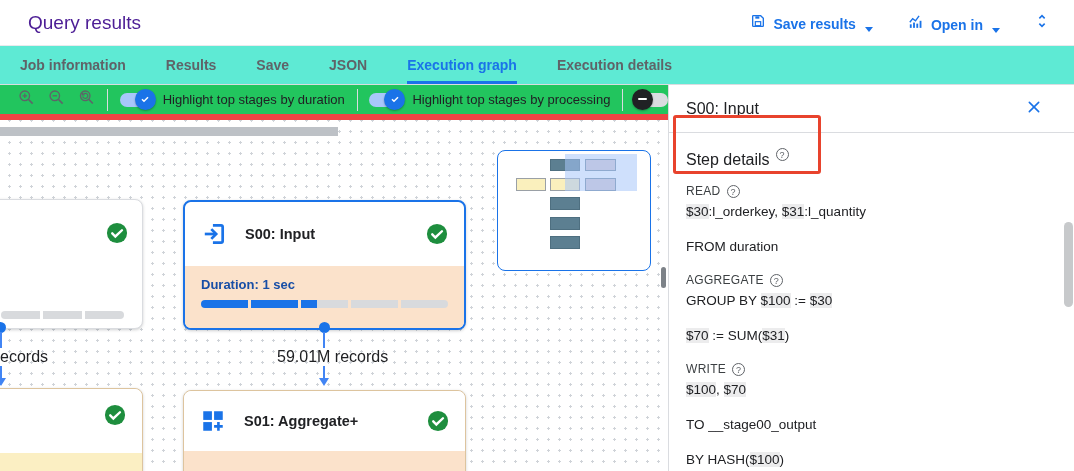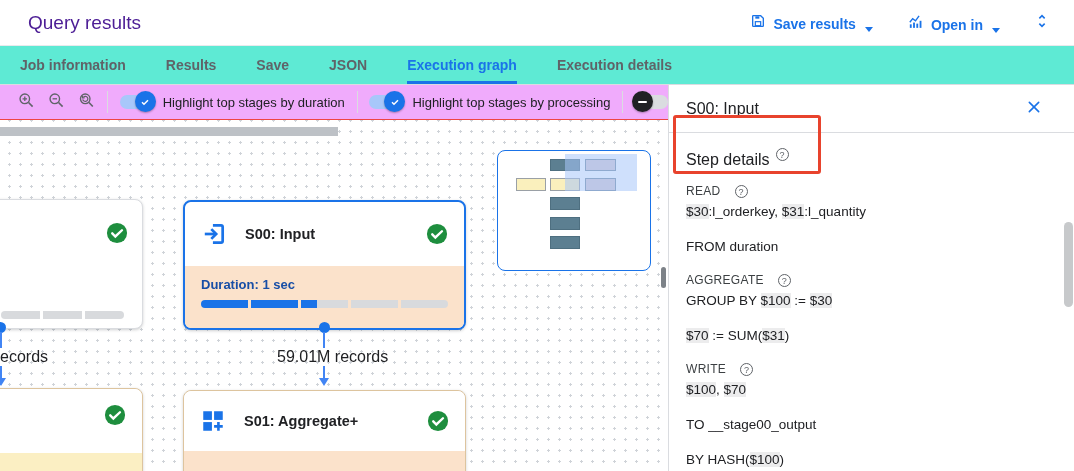--- a/index.html
+++ b/index.html
@@ -16,21 +16,21 @@
   
   .tab-bar{height:39px;display:flex;align-items:stretch;padding-left:20px;border-bottom:1px solid #dadce0;background:#5eead4}
   .tab{display:flex;align-items:center;margin-right:40px;font-size:14px;font-weight:700;color:#5f6368;border-bottom:3px solid transparent;padding-top:3px;cursor:pointer;white-space:nowrap}
   .tab.active{color:#1a73e8;border-bottom-color:#1a73e8}
 
   
   .content{display:flex;height:386px}
   .left-pane{width:668px;display:flex;flex-direction:column}
 
   
-  .toolbar{height:35px;display:flex;align-items:center;border-bottom:1px solid #ef4444;padding-left:18px;background:#f0abfc;flex:none}
+  .toolbar{height:35px;display:flex;align-items:center;border-bottom:6px solid #ef4444;padding-left:18px;background:#22c55e;flex:none}
   .zoom-icons{display:flex;align-items:center;gap:13px}
   .tool-divider{width:1px;height:22px;background:#dadce0;margin:0 12px}
   .toggle{width:33px;height:14px;border-radius:8px;background:#a8c7fa;position:relative;flex:none;cursor:pointer}
   .toggle .thumb{position:absolute;right:-3px;top:-4px;width:21px;height:21px;border-radius:50%;background:#1a73e8;display:flex;align-items:center;justify-content:center;box-shadow:0 1px 2px rgba(0,0,0,.3)}
   .toggle.off{background:#dadce0}
   .toggle.off .thumb{left:-3px;right:auto;background:#202124}
   .toggle-label{font-size:13px;color:#202124;margin-left:10px;white-space:nowrap}
   .minus{width:9px;height:2px;background:#fff;border-radius:1px}
 
   
@@ -86,21 +86,21 @@
   .panel{flex:1;border-left:1px solid #dadce0;position:relative;background:#fff;overflow:hidden}
   .panel-header{height:48px;border-bottom:1px solid #dadce0;position:relative}
   .panel-title{font-size:16px;font-weight:400;color:#202124;padding:15px 0 0 17px}
   .close-x{position:absolute;right:30px;top:14px;width:18px;height:18px;cursor:pointer}
   .red-box{position:absolute;left:4px;top:30px;width:148px;height:59px;border:3px solid #e8432d;border-radius:3px;pointer-events:none;z-index:3}
   .step-title{font-size:16px;color:#202124;margin:18px 0 15px 17px;display:flex;align-items:flex-start;gap:6px}
   .help{display:inline-block;width:13px;height:13px;border:1.3px solid #5f6368;border-radius:50%;font-size:9px;line-height:12px;text-align:center;color:#5f6368;flex:none}
   .step-title .help{margin-top:-3px}
   .sections{margin-left:17px}
   .section{margin-bottom:18px}
-  .sec-label{font-size:12px;color:#3c4043;margin-bottom:5px;display:flex;align-items:flex-end;gap:14px;letter-spacing:.3px}
+  .sec-label{font-size:12px;color:#3c4043;margin-bottom:5px;display:flex;align-items:flex-end;gap:6px;letter-spacing:.3px}
   .sec-line{font-size:13.5px;line-height:17px;color:#202124}
   .hl{background:#ececed}
   .pvscroll{position:absolute;right:1px;top:137px;width:9px;height:85px;background:#c7c9cb;border-radius:5px}
 </style>
 </head>
 <body>
 
 <div class="app-header">
   <div class="app-title">Query results</div>
   <div class="header-actions">

